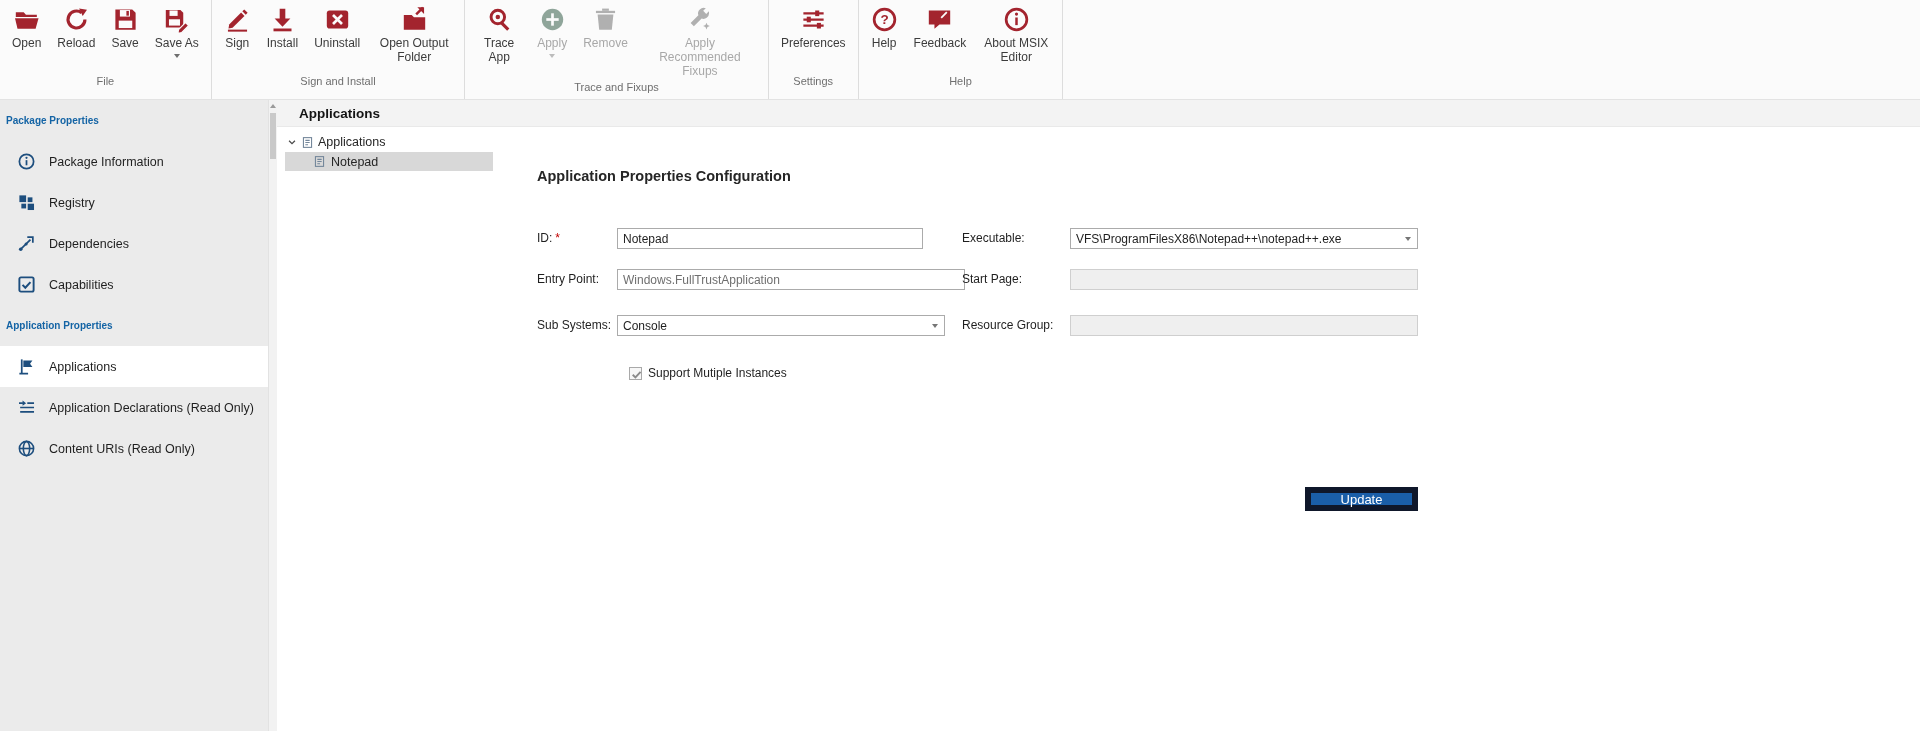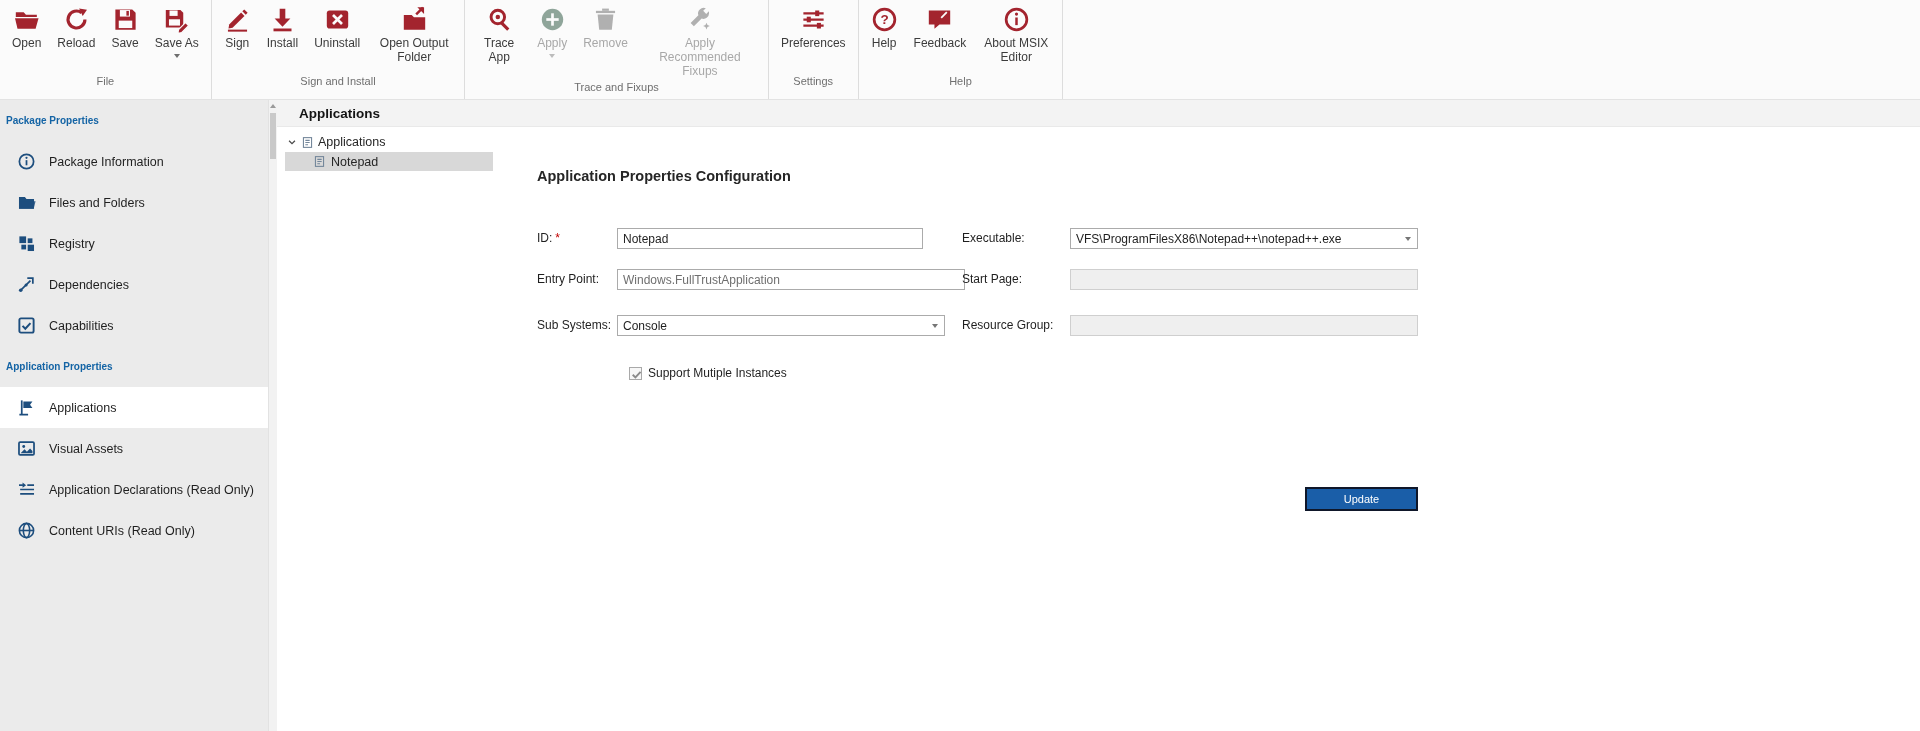--- a/index.html
+++ b/index.html
@@ -81,21 +81,21 @@
     white-space:nowrap;overflow:hidden;}
   .combo .arrow{position:absolute;right:6px;top:8px;width:0;height:0;
     border-left:3.5px solid transparent;border-right:3.5px solid transparent;border-top:4px solid #767676;}
 
   .cbrow{position:absolute;left:340px;top:266px;display:flex;align-items:center;gap:6px;padding-left:12px;}
   .checkbox{width:13px;height:13px;border:1px solid #A9A9A9;background:#F7F7F7;position:relative;cursor:pointer;}
   .checkbox svg{position:absolute;left:0;top:0;width:13px;height:13px;}
   .cblabel{font-size:12px;color:#1f1f1f;}
 
   .update-btn{position:absolute;left:1028px;top:387px;width:113px;height:24px;
-    background:var(--update-blue);border:2px solid #0f172a;color:#fff;font-size:11px;
+    background:var(--update-blue);border:6px solid #0f172a;color:#fff;font-size:13px;
     display:flex;align-items:center;justify-content:center;cursor:pointer;}
 </style>
 </head>
 <body>
 
 <div class="ribbon">
 
   <div class="rgroup">
     <div class="rbuttons">
       <div class="rbtn">
@@ -295,29 +295,20 @@
     <span class="sicon">
         <svg viewBox="0 0 24 24">
           <circle cx="12" cy="12" r="9" fill="none" stroke="currentColor" stroke-width="2.2"></circle>
           <rect x="10.9" y="10.3" width="2.2" height="6.5" fill="currentColor"></rect>
           <circle cx="12" cy="7.3" r="1.4" fill="currentColor"></circle>
         </svg>
       </span>
     <span class="side-label">Package Information</span>
   </div>
 
-  <div class="side-item">
-    <span class="sicon">
-        <svg viewBox="0 0 24 24" fill="currentColor">
-          <path d="M2.5 5h7.5l2 2.5h9.5V20H2.5z"></path>
-          <path d="M2.5 10.5h21L21 20H2.5z" opacity="0.85"></path>
-        </svg>
-      </span>
-    <span class="side-label">Files and Folders</span>
-  </div>
 
   <div class="side-item">
     <span class="sicon">
         <svg viewBox="0 0 24 24" fill="currentColor">
           <rect x="3" y="3" width="8.5" height="8.5"></rect>
           <rect x="13.5" y="5.5" width="6" height="6"></rect>
           <rect x="5.5" y="13.5" width="6" height="6"></rect>
           <rect x="13.5" y="13.5" width="8" height="8"></rect>
         </svg>
       </span>
@@ -353,30 +344,20 @@
     <span class="sicon">
         <svg viewBox="0 0 24 24">
           <path d="M6 3v18" stroke="currentColor" stroke-width="2.2"></path>
           <path d="M8 4.5h11.5l-3 4 3 4H8z" fill="currentColor"></path>
           <path d="M3 21h11" stroke="currentColor" stroke-width="2.2"></path>
         </svg>
       </span>
     <span class="side-label">Applications</span>
   </div>
 
-  <div class="side-item">
-    <span class="sicon">
-        <svg viewBox="0 0 24 24">
-          <rect x="2.5" y="4" width="19" height="16" rx="1.5" fill="none" stroke="currentColor" stroke-width="2.2"></rect>
-          <circle cx="8.5" cy="9.5" r="1.8" fill="currentColor"></circle>
-          <path d="M4.5 18l5-5 3 3 4-4 3 3v3z" fill="currentColor"></path>
-        </svg>
-      </span>
-    <span class="side-label">Visual Assets</span>
-  </div>
 
   <div class="side-item">
     <span class="sicon">
         <svg viewBox="0 0 24 24">
           <path d="M2.5 6.5h5" stroke="currentColor" stroke-width="2.2"></path>
           <path d="M7 3.2l4.5 3.3L7 9.8z" fill="currentColor"></path>
           <path d="M13 6.5h8.5M4 12h17.5M4 17.5h17.5" stroke="currentColor" stroke-width="2.2" fill="none"></path>
         </svg>
       </span>
     <span class="side-label">Application Declarations (Read Only)</span>

